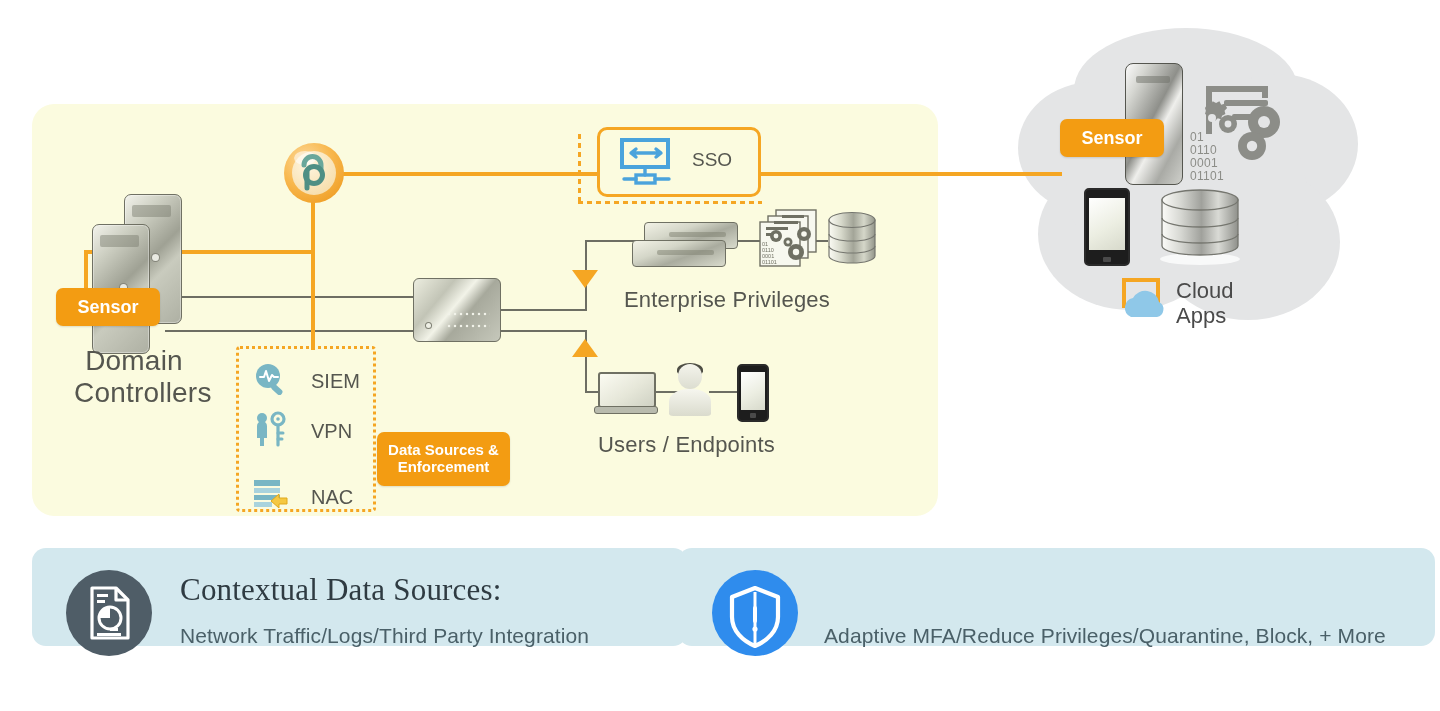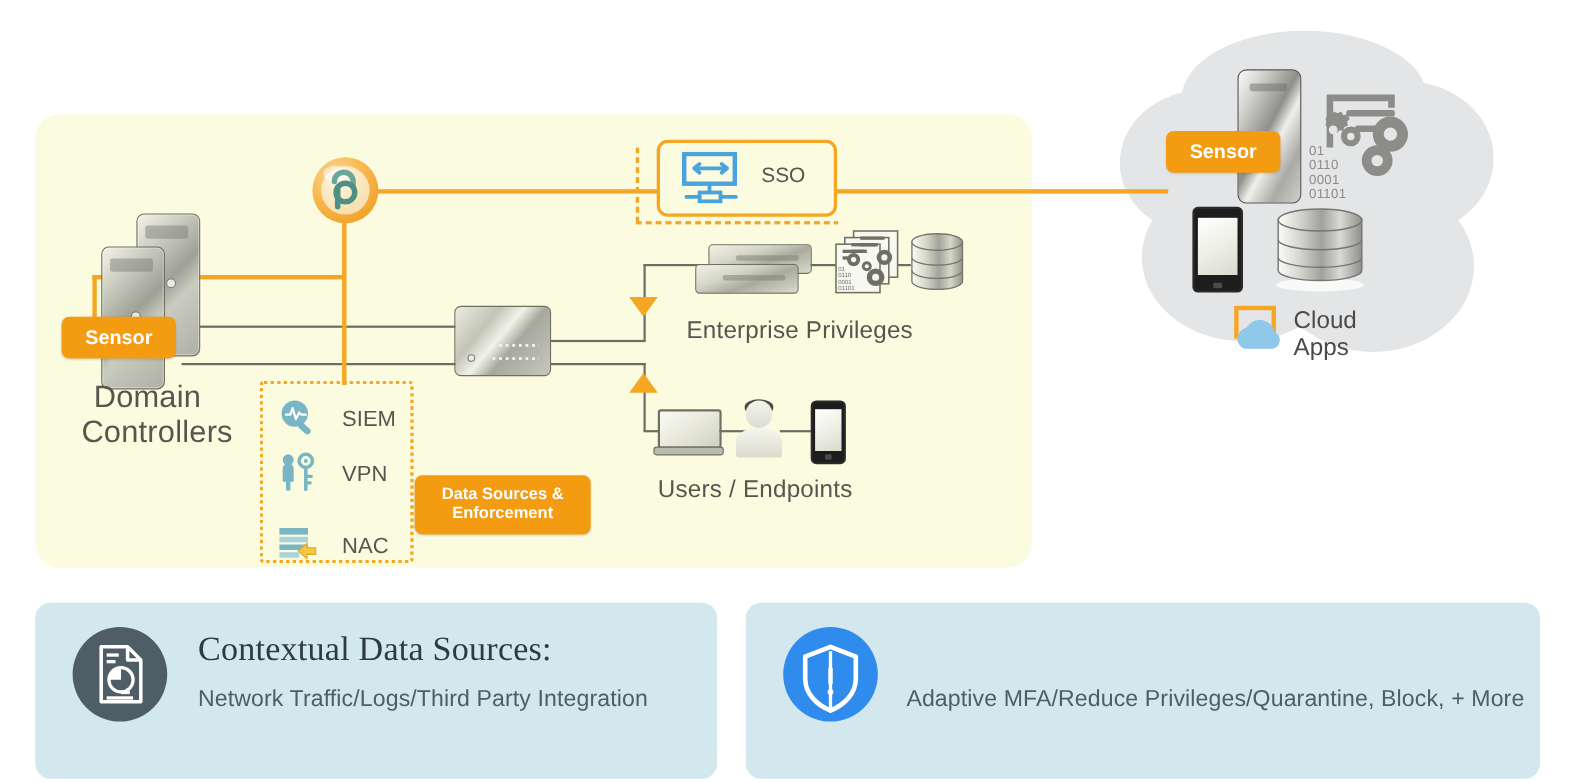--- a/index.html
+++ b/index.html
@@ -26,21 +26,21 @@
 
   
   .pill{
     position:absolute;background:#f39c12;border-radius:7px;
     color:#ffffff;font-weight:bold;text-align:center;
     display:flex;align-items:center;justify-content:center;
     box-shadow:0 1px 2px rgba(0,0,0,.12);
     line-height:1.12;
   }
   .pill.sensor{width:104px;height:38px;font-size:18px;}
-  .pill.dse{width:160px;height:54px;font-size:15px;}
+  .pill.dse{width:133px;height:54px;font-size:15px;}
 
   
   .ln{position:absolute;background:#6d6e63;}
   .ln.h{height:2px;}
   .ln.v{width:2px;}
   .oln{position:absolute;background:#f5a623;}
   .oln.h{height:4px;}
   .oln.v{width:4px;}
 
   
@@ -69,21 +69,21 @@
   
   .ds-box{
     position:absolute;left:236px;top:346px;width:134px;height:160px;
     border:3px dotted #f5a623;border-radius:4px;
   }
   .ds-row{position:absolute;left:14px;width:118px;height:40px;display:flex;align-items:center;}
   .ds-row .ds-lbl{position:absolute;left:58px;font-size:20px;color:#55564f;}
 
   
   .card{
-    position:absolute;height:160px;background:#d3e8ee;border-radius:14px;
+    position:absolute;height:98px;background:#d3e8ee;border-radius:14px;padding-left:35px;
   }
   .card.left{left:32px;top:548px;width:620px;}
   .card.right{left:678px;top:548px;width:722px;}
   .card-ic{position:absolute;left:34px;top:22px;width:86px;height:86px;border-radius:50%;}
   .card-ic.slate{background:#4f5d67;}
   .card-ic.blue{background:#2f8ced;}
   .card-title{
     position:absolute;left:148px;top:24px;font-family:"Liberation Serif", serif;
     font-size:31px;color:#2f3b42;letter-spacing:.2px;
   }

